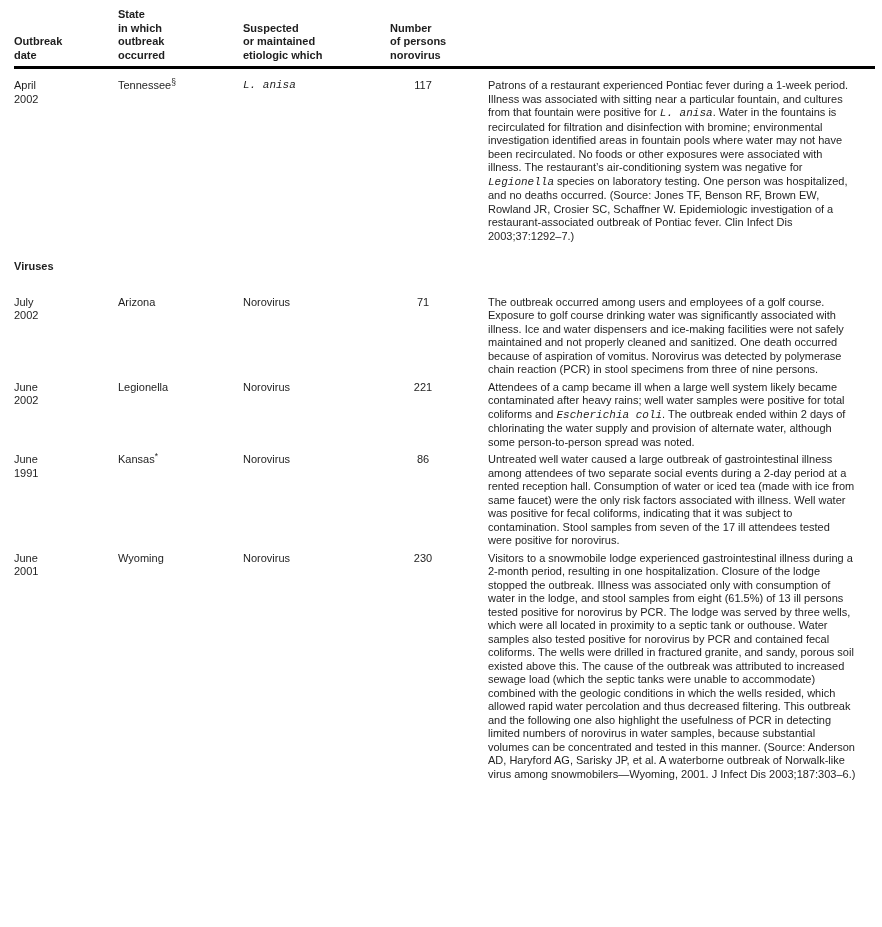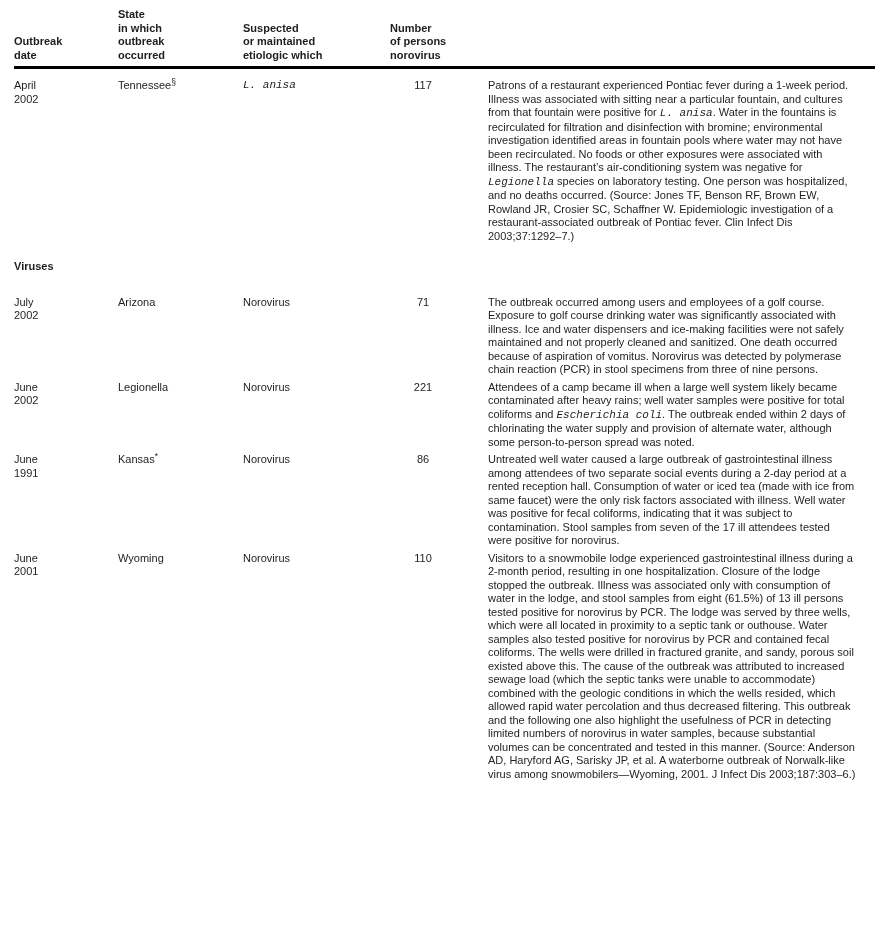--- a/index.html
+++ b/index.html
@@ -134,19 +134,19 @@
           <div class="cell cell-affected">86</div>
           <div class="cell cell-desc"><span>Untreated well water caused a large outbreak of gastrointestinal illness among attendees of two separate social events during a 2-day period at a rented reception hall. Consumption of water or iced tea (made with ice from same faucet) were the only risk factors associated with illness. Well water was positive for fecal coliforms, indicating that it was subject to contamination. Stool samples from seven of the 17 ill attendees tested were positive for norovirus.</span></div>
         </div>
         <div class="grid-row row">
           <div class="cell cell-date">
             <span class="line">June</span>
             <span class="line">2001</span>
           </div>
           <div class="cell cell-state">Wyoming</div>
           <div class="cell cell-agent">Norovirus</div>
-          <div class="cell cell-affected">110</div>
+          <div class="cell cell-affected">230</div>
           <div class="cell cell-desc"><span>Visitors to a snowmobile lodge experienced gastrointestinal illness during a 2-month period, resulting in one hospitalization. Closure of the lodge stopped the outbreak. Illness was associated only with consumption of water in the lodge, and stool samples from eight (61.5%) of 13 ill persons tested positive for norovirus by PCR. The lodge was served by three wells, which were all located in proximity to a septic tank or outhouse. Water samples also tested positive for norovirus by PCR and contained fecal coliforms. The wells were drilled in fractured granite, and sandy, porous soil existed above this. The cause of the outbreak was attributed to increased sewage load (which the septic tanks were unable to accommodate) combined with the geologic conditions in which the wells resided, which allowed rapid water percolation and thus decreased filtering. This outbreak and the following one also highlight the usefulness of PCR in detecting limited numbers of norovirus in water samples, because substantial volumes can be concentrated and tested in this manner. (</span><span class="bold">Source:</span><span> Anderson AD, Haryford AG, Sarisky JP, et al. A waterborne outbreak of Norwalk-like virus among snowmobilers—Wyoming, 2001. J Infect Dis 2003;187:303–6.)</span></div>
         </div>
       </div>
 
   </div>
 </div>
 
 </body></html>

